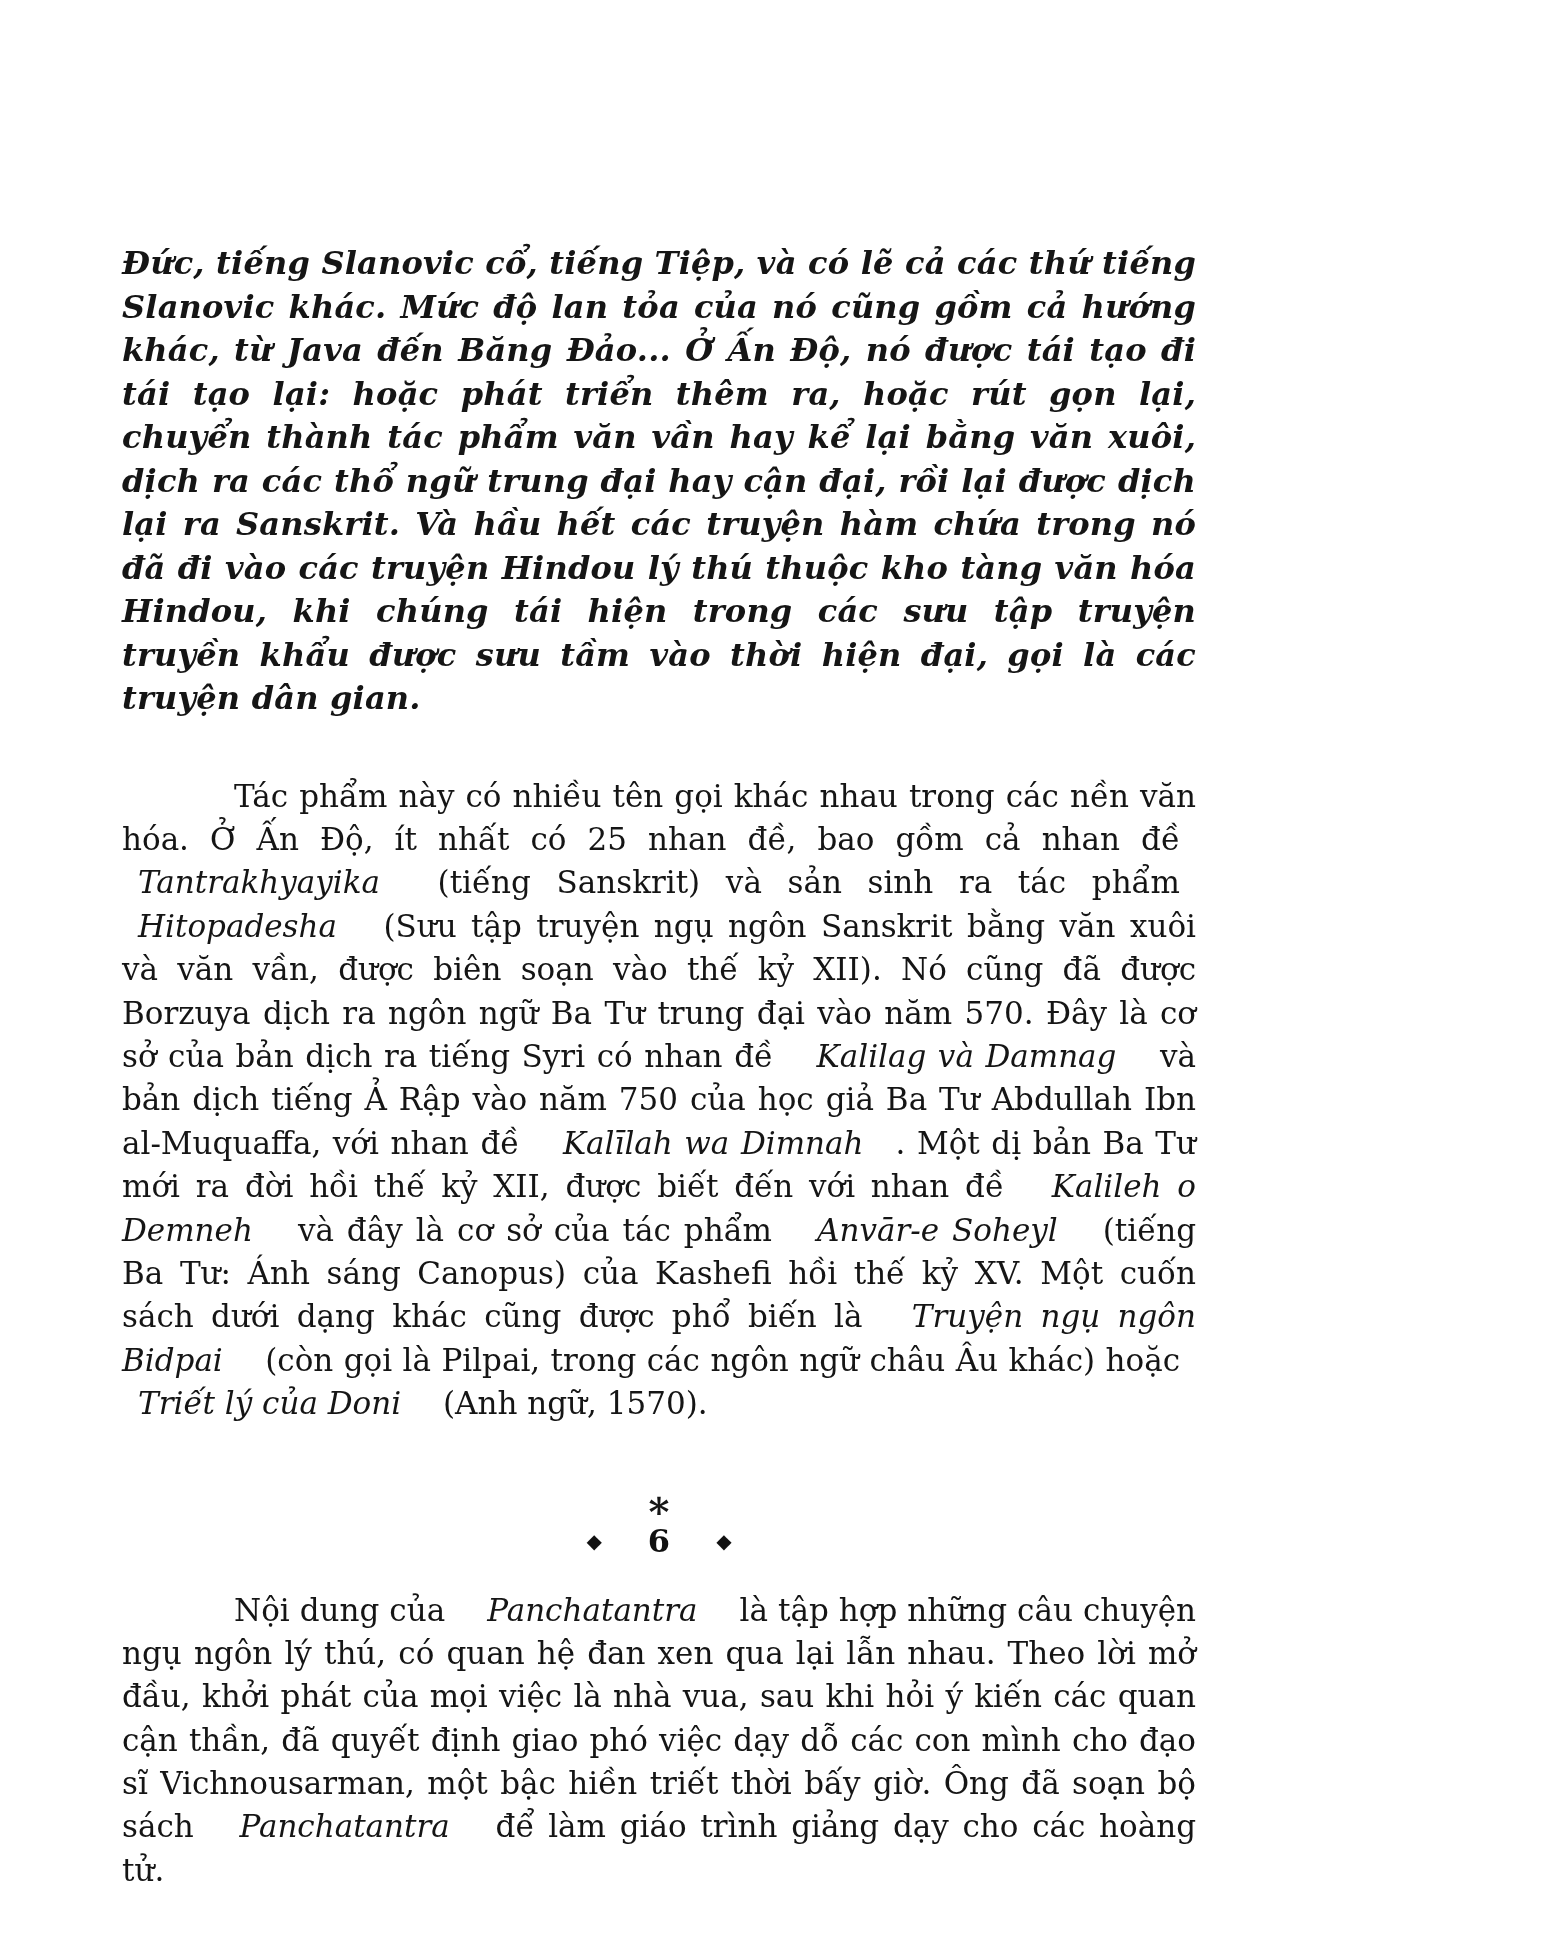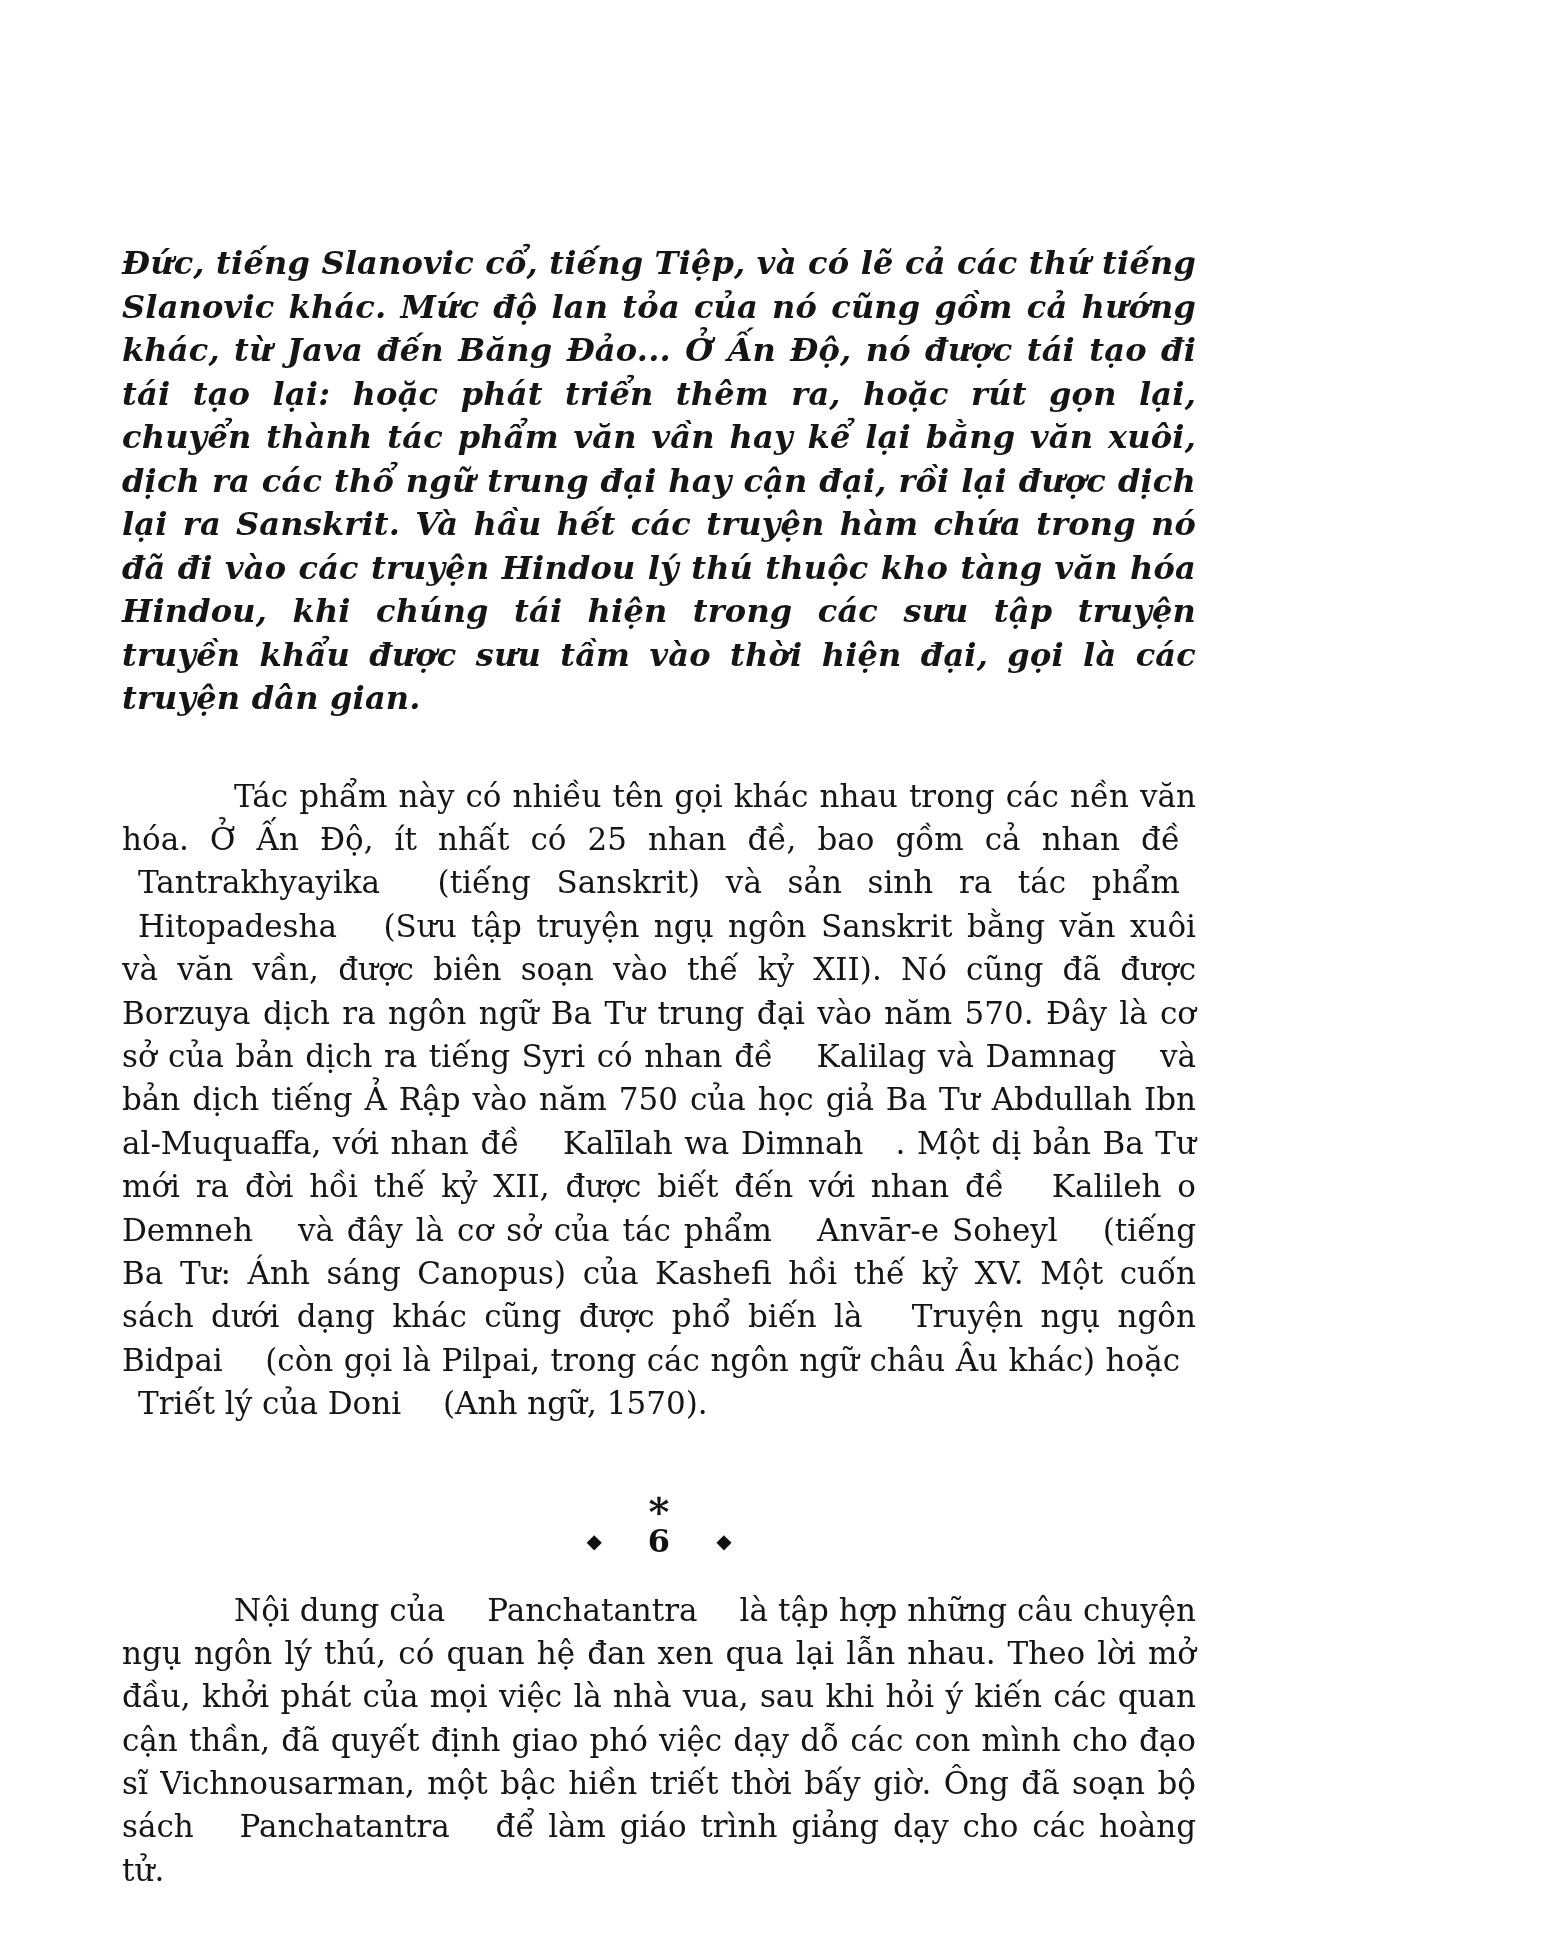--- a/index.html
+++ b/index.html
@@ -28,21 +28,21 @@
     letter-spacing: 0.2px;
   }
   .body-para {
     font-family: "DejaVu Serif", serif;
     font-size: 31px;
     line-height: 1.40;
     text-align: justify;
     margin-top: 22px;
   }
   .indent { text-indent: 96px; }
-  .it { }
+  .it { font-style: italic; }
   .separator {
     text-align: center;
     font-family: "DejaVu Serif", serif;
     font-size: 40px;
     font-weight: bold;
     margin: 30px 0 4px 0;
   }
   .page-footer {
     position: absolute;
     left: 58px;

